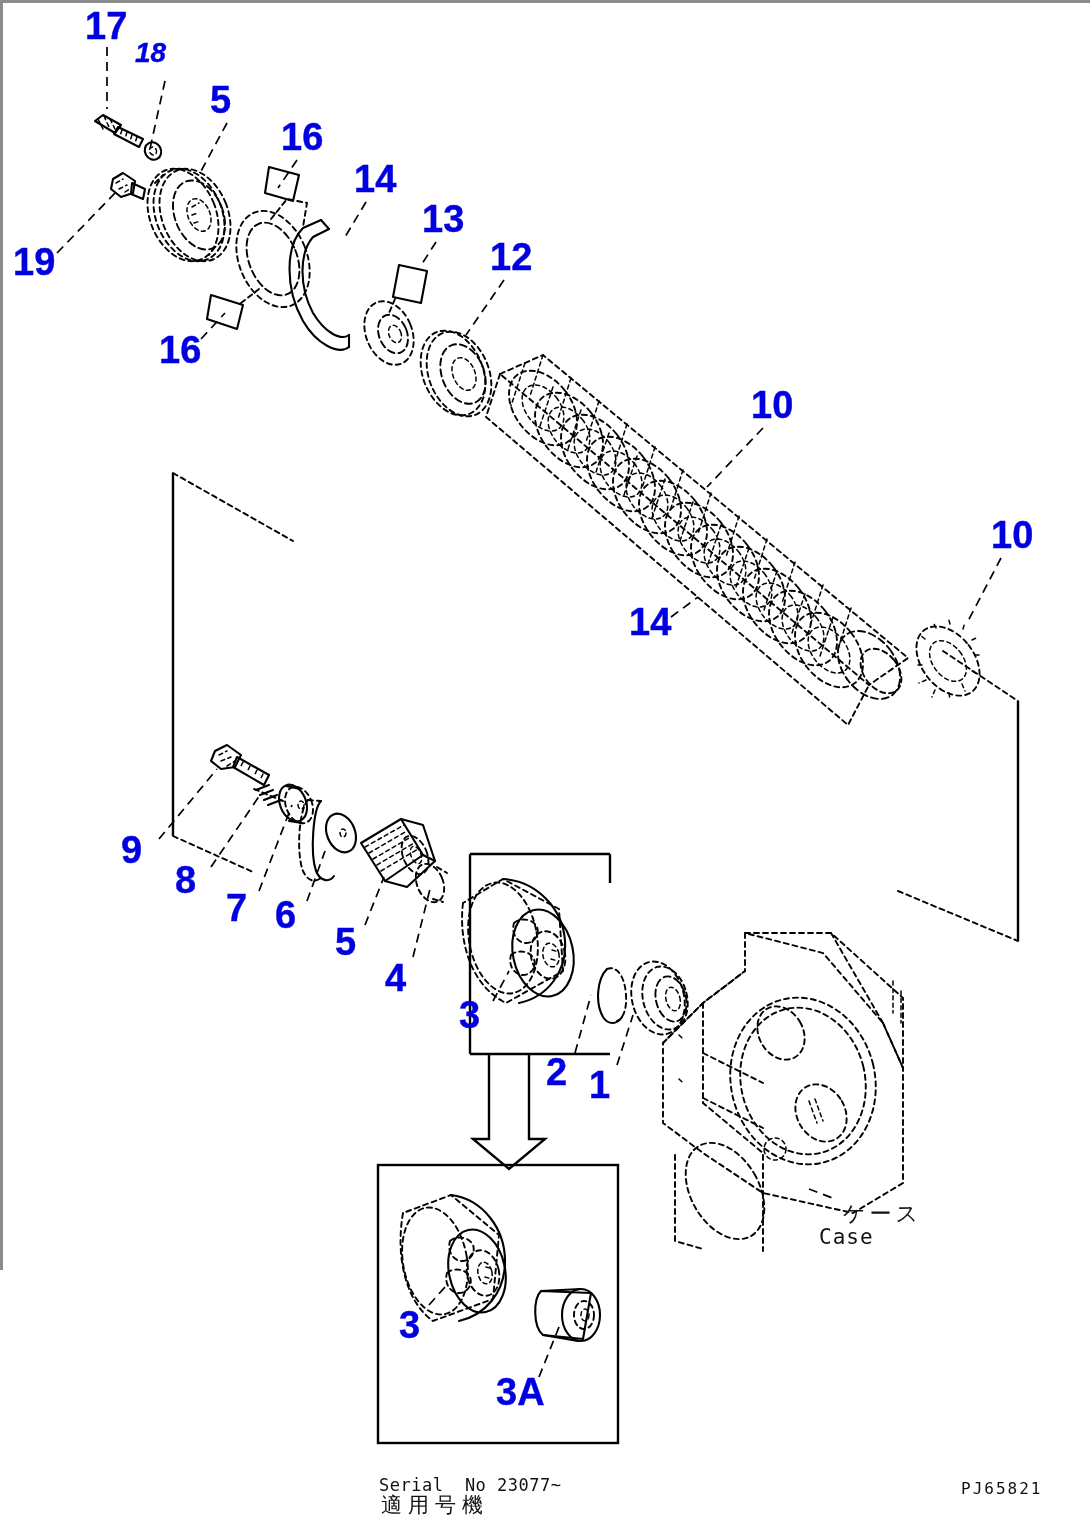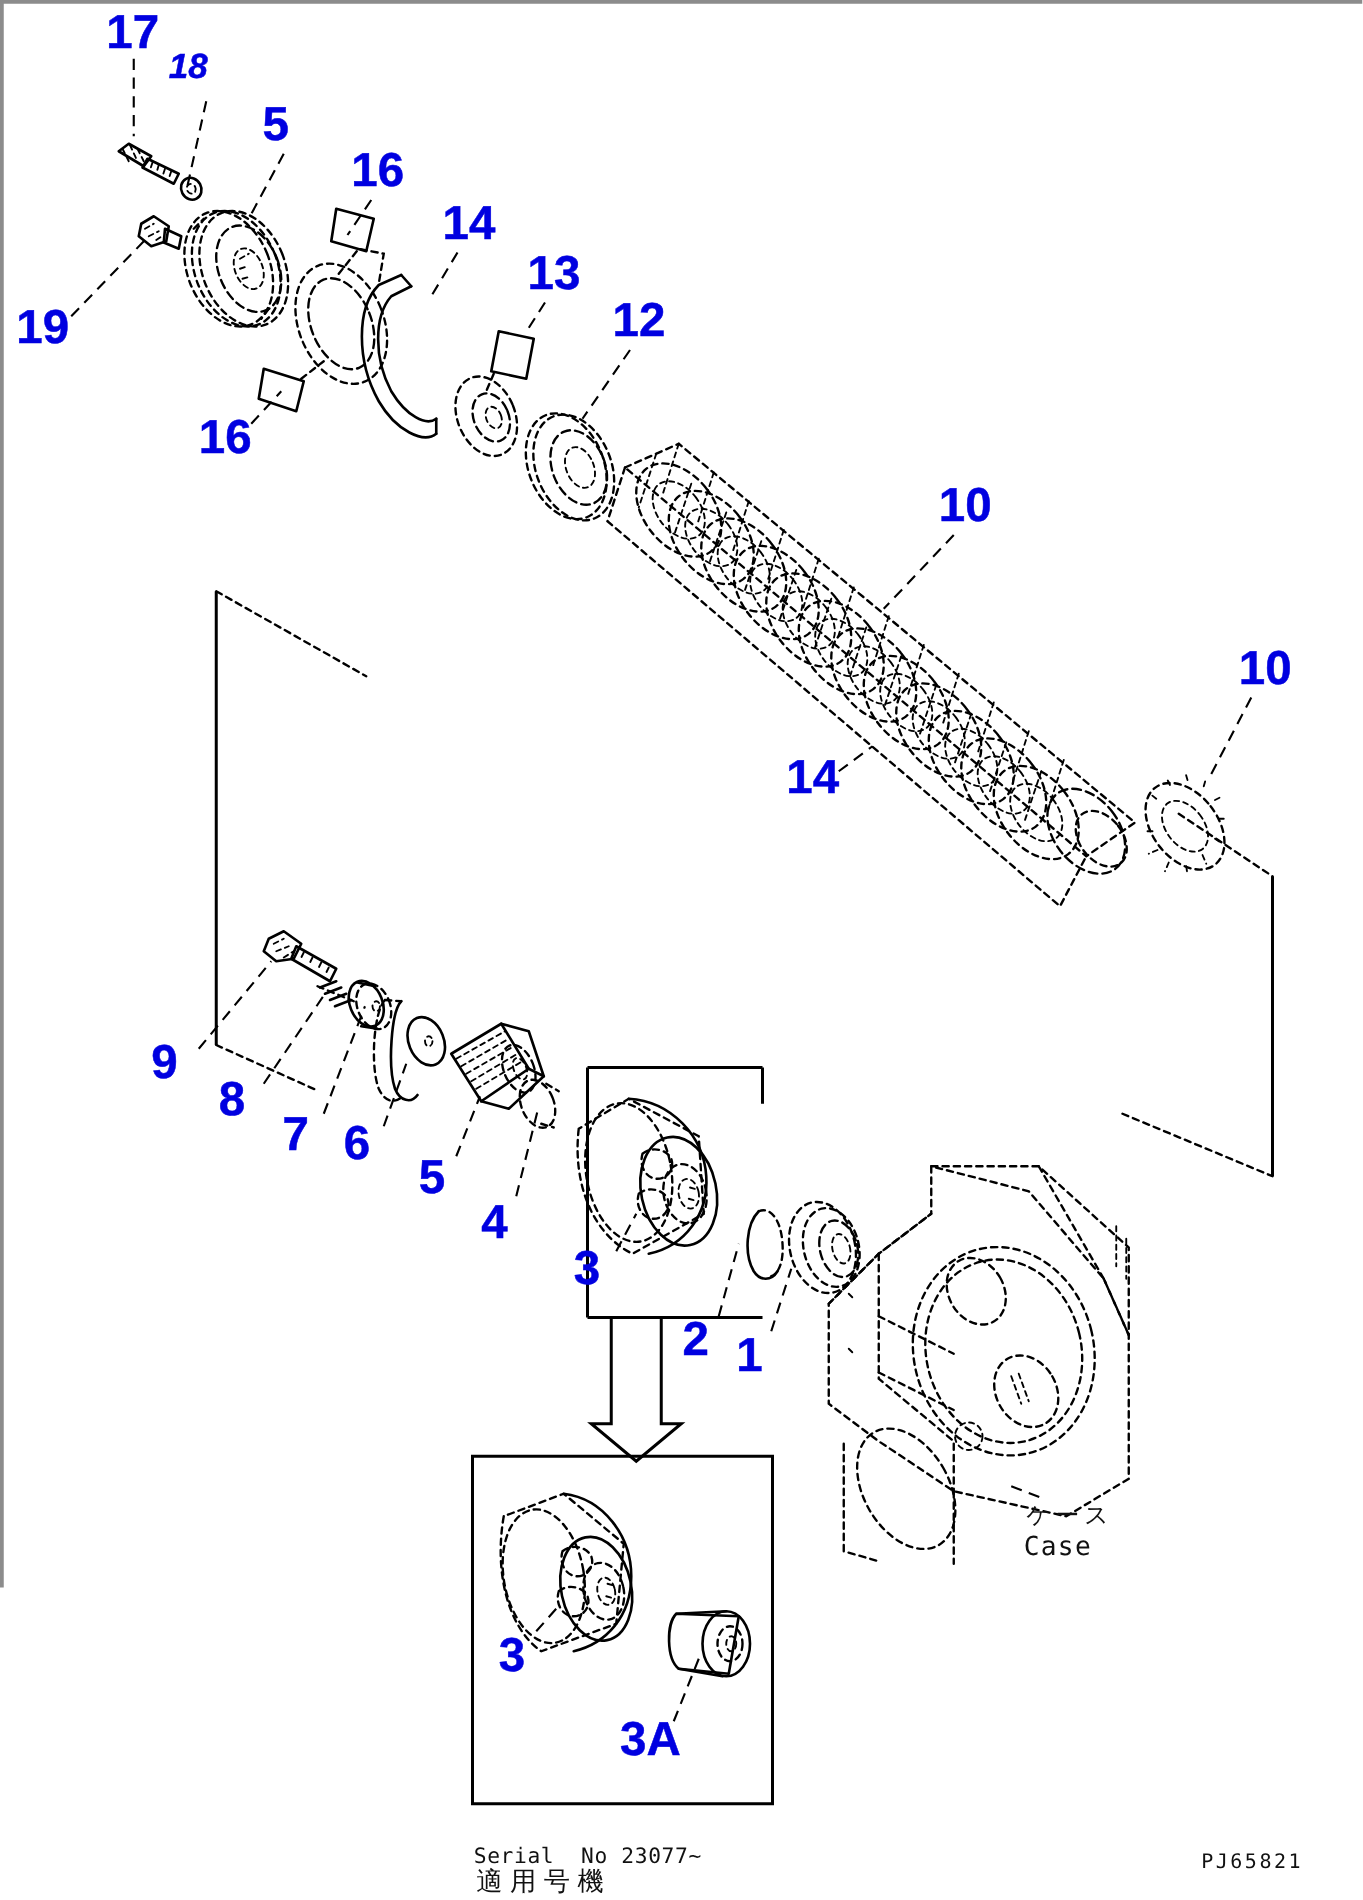--- a/index.html
+++ b/index.html
@@ -355,21 +355,21 @@
     <div class="callout" style="left:223px;top:886px;font-size:38px;">7</div>
     <div class="callout" style="left:272px;top:893px;font-size:38px;">6</div>
     <div class="callout" style="left:332px;top:920px;font-size:38px;">5</div>
     <div class="callout" style="left:382px;top:956px;font-size:38px;">4</div>
     <div class="callout" style="left:456px;top:993px;font-size:38px;">3</div>
     <div class="callout" style="left:543px;top:1050px;font-size:38px;">2</div>
     <div class="callout" style="left:586px;top:1063px;font-size:38px;">1</div>
     <div class="callout" style="left:396px;top:1303px;font-size:38px;">3</div>
     <div class="callout" style="left:493px;top:1370px;font-size:38px;">3A</div>
 
-    <div class="cap" style="left:818px;top:1198px;font-size:19px;letter-spacing:4px;text-align:center;">ケース</div>
+    <div class="cap" style="left:840px;top:1198px;font-size:22px;letter-spacing:4px;text-align:center;">ケース</div>
     <div class="cap" style="left:816px;top:1222px;font-size:21px;letter-spacing:1px;">Case</div>
 
     <div class="cap" style="left:378px;top:1446px;font-size:21px;letter-spacing:6px;margin-top:44px;">適用号機</div>
     <div class="cap" style="left:376px;top:1472px;font-size:17px;letter-spacing:0.5px;">Serial  No 23077~</div>
 
     <div class="dwgno" style="left:958px;top:1476px;font-size:16px;">PJ65821</div>
 
   </div>
 </div>
 

